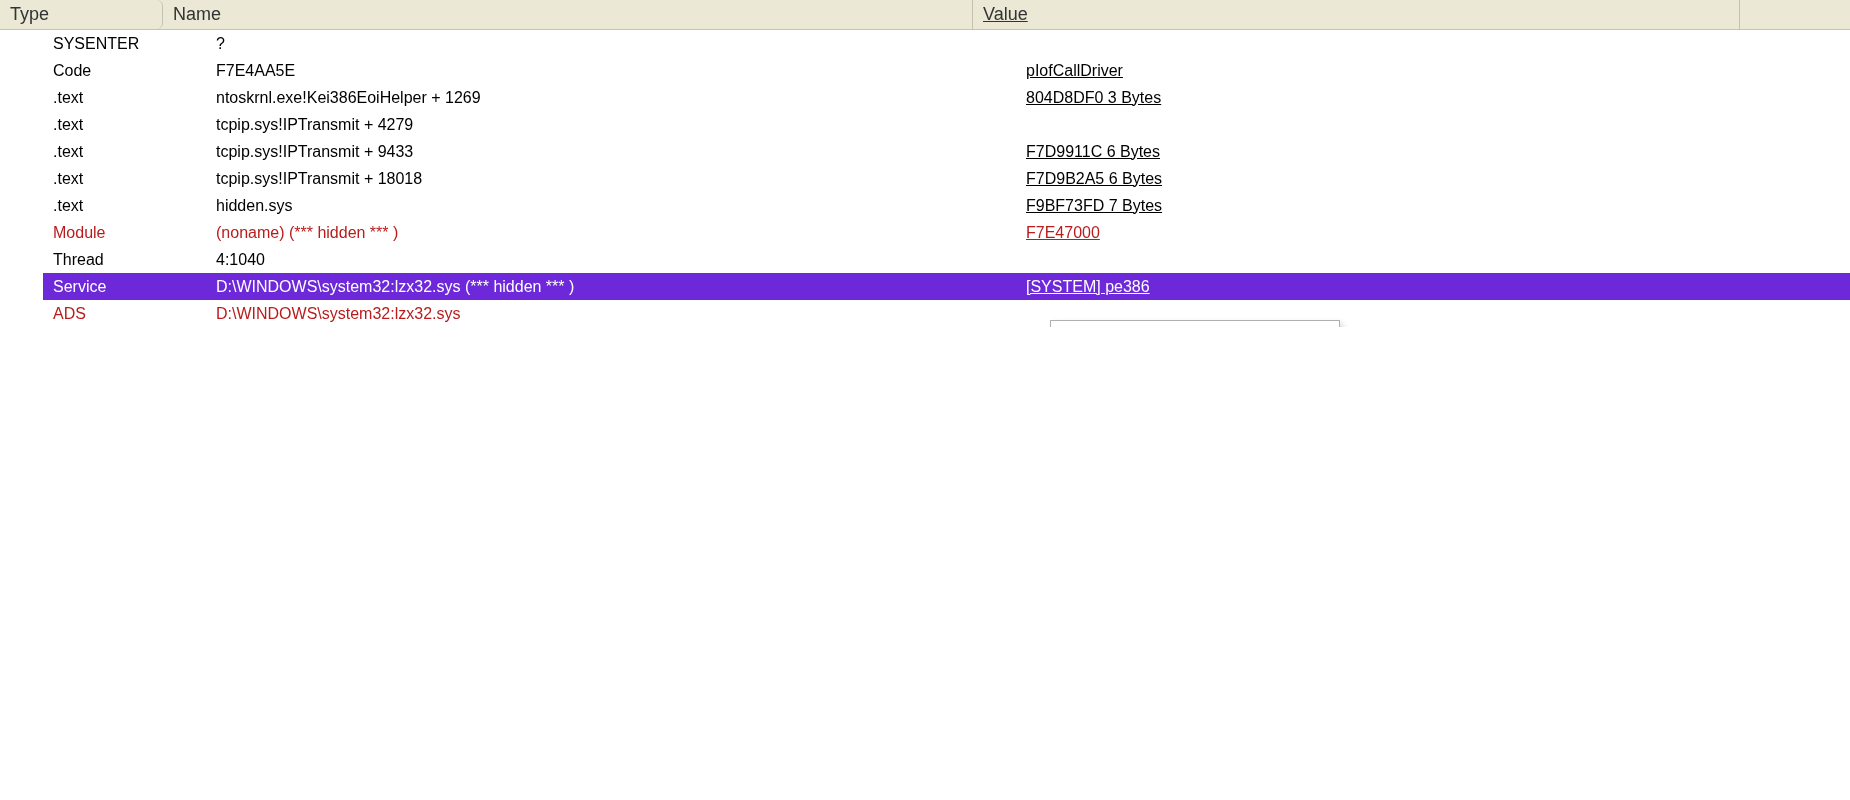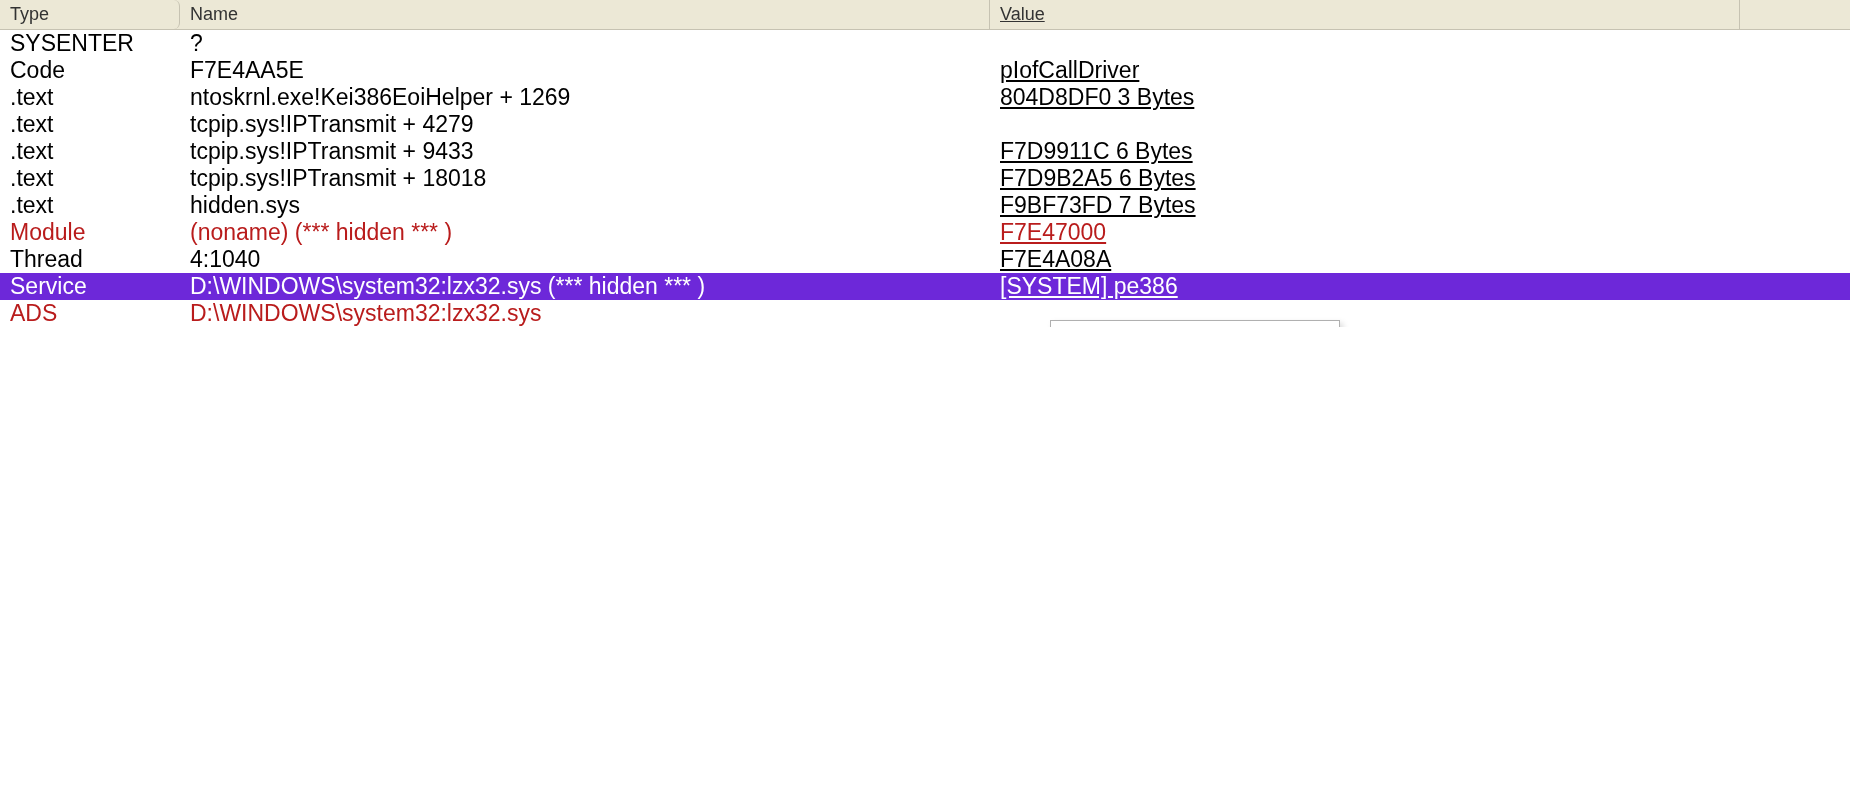--- a/index.html
+++ b/index.html
@@ -23,29 +23,30 @@
       align-items: center;
     }
     .header-cell {
       padding: 3px 10px 3px 10px;
       border-right: 1px solid #c6c2b2;
       height: 100%;
       display: flex;
       align-items: center;
       color: #333;
     }
-    .col-type { width: 180px; flex-shrink: 0; border-radius: 6px; }
+    .col-type { width: 163px; flex-shrink: 0; border-radius: 6px; }
     .col-name { width: 810px; flex-shrink: 0; }
     .col-value { flex: 1; text-decoration: underline; }
     .col-last  { width: 110px; flex-shrink: 0; border-right: none; }
     .data-row {
       display: flex;
       height: 27px;
       align-items: center;
-      font-size: 23px;
+      font-size: 16px;
+      margin-left: 43px;
     }
     .data-row .cell {
       padding: 1px 10px 1px 10px;
       white-space: nowrap;
       overflow: hidden;
     }
     .data-row.red { color: #b91c1c; }
     .data-row.selected {
       background: #6d28d9;
       color: #ffffff;
@@ -128,21 +129,20 @@
         <div class="cell col-value">F9BF73FD 7 Bytes</div>
       </div>
       <div class="data-row red">
         <div class="cell col-type">Module</div>
         <div class="cell col-name">(noname) (*** hidden *** )</div>
         <div class="cell col-value">F7E47000</div>
       </div>
       <div class="data-row">
         <div class="cell col-type">Thread</div>
         <div class="cell col-name">4:1040</div>
-        <div class="cell col-value">F7E4A08A</div>
       </div>
       <div class="data-row selected">
         <div class="cell col-type">Service</div>
         <div class="cell col-name">D:\WINDOWS\system32:lzx32.sys (*** hidden *** )</div>
         <div class="cell col-value">[SYSTEM] pe386</div>
       </div>
       <div class="data-row red">
         <div class="cell col-type">ADS</div>
         <div class="cell col-name">D:\WINDOWS\system32:lzx32.sys</div>
         <div class="cell col-value"></div>

